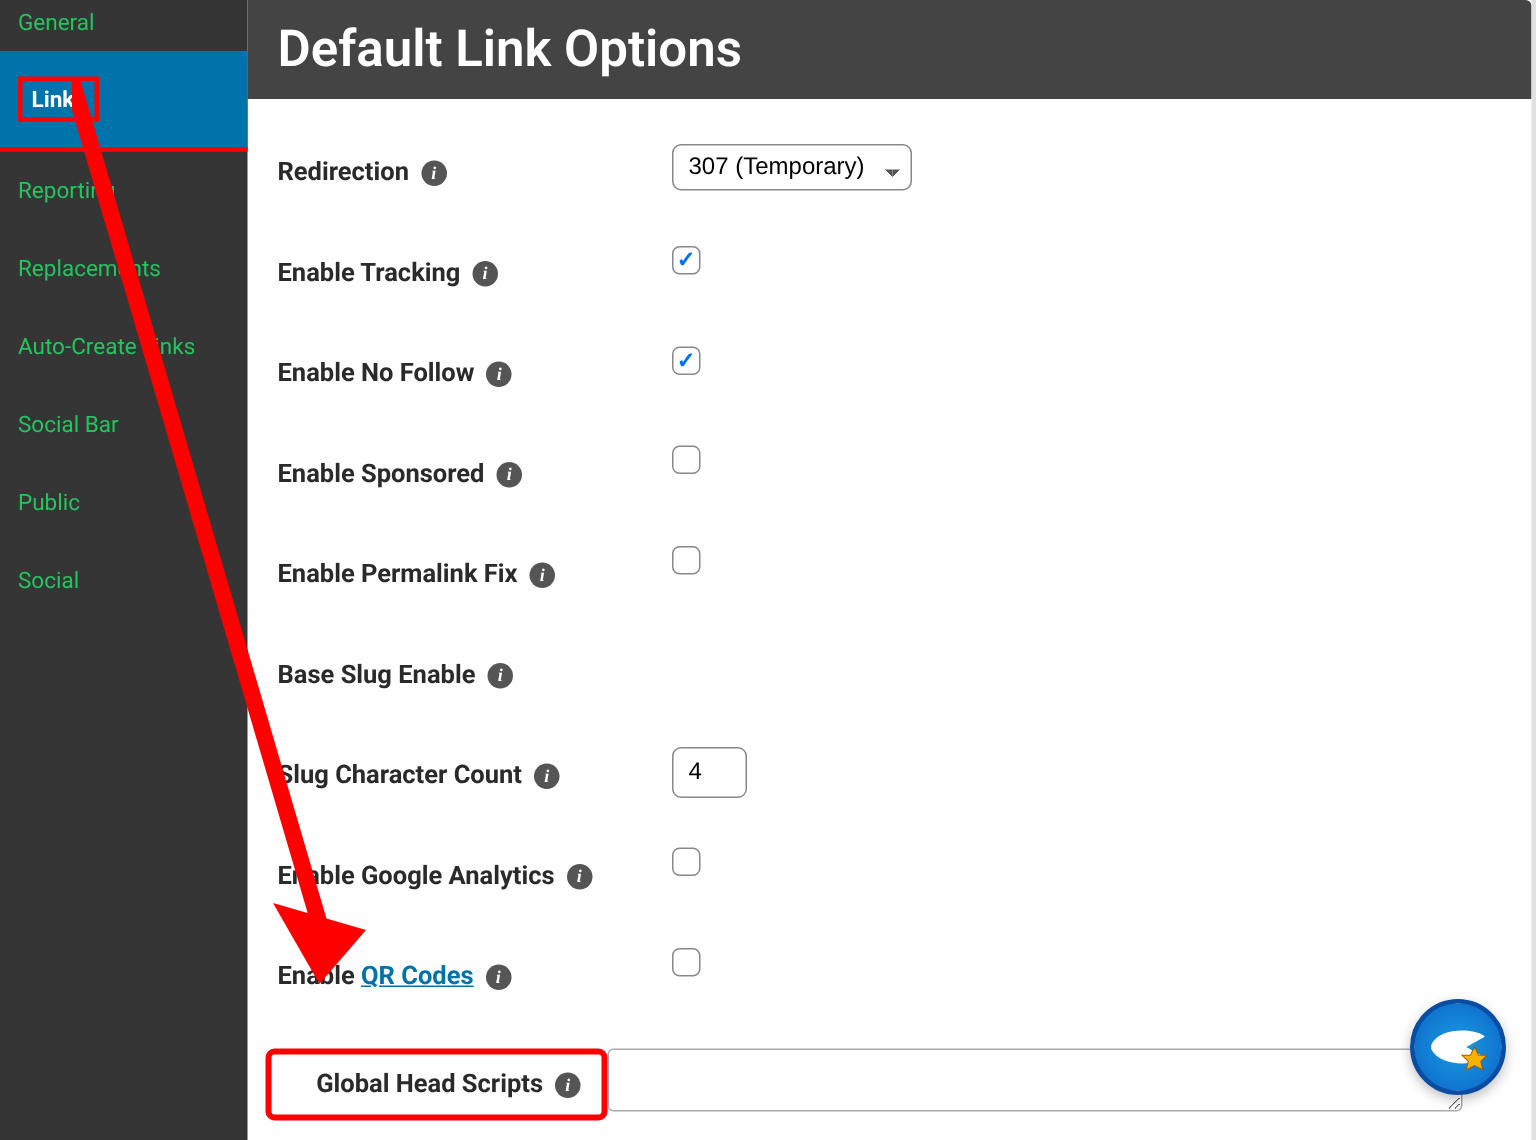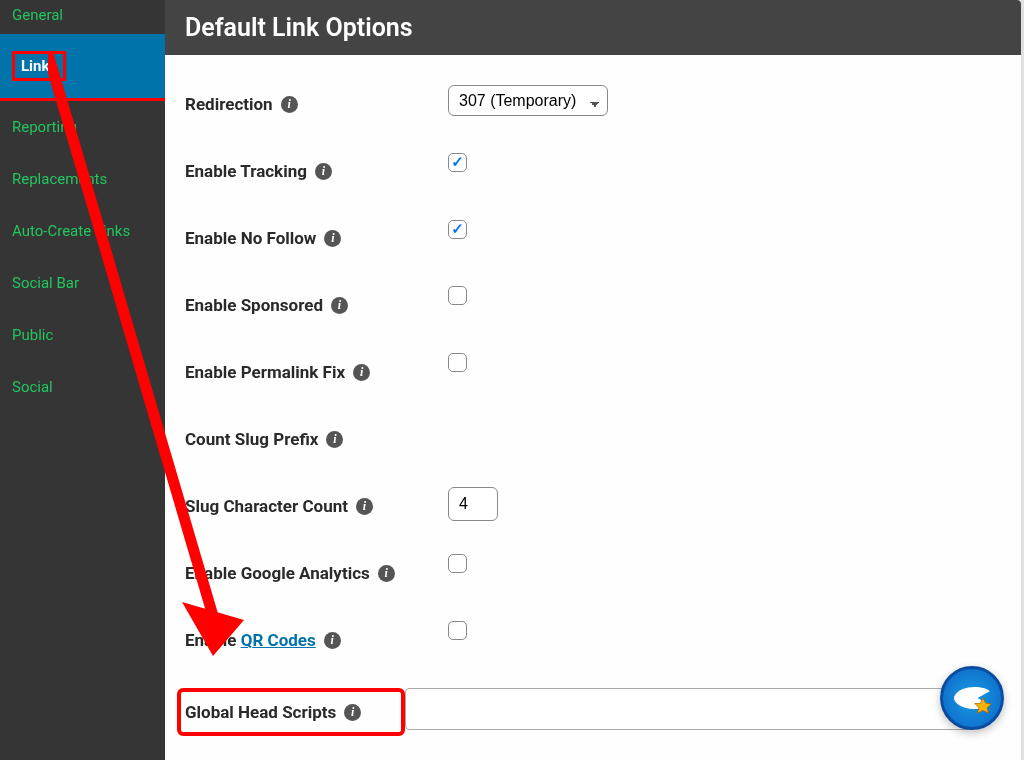--- a/index.html
+++ b/index.html
@@ -4,26 +4,26 @@
 <style>
   * { box-sizing: border-box; margin: 0; padding: 0; }
   html, body { width: 1024px; height: 760px; font-family: -apple-system, BlinkMacSystemFont, "Segoe UI", Roboto, Arial, sans-serif; background: #fefefe; overflow: hidden; }
   .app { display: flex; width: 100%; height: 100%; position: relative; }
   .sidebar { width: 165px; background: #353535; color: #d7d7d7; display: flex; flex-direction: column; }
   .side-item { padding: 17px 12px; font-size: 15px; color: #22c55e; cursor: pointer; }
   .side-item.first { padding-top: 6px; padding-bottom: 10px; }
   .side-item.active { background: #0073aa; color: #ffffff; font-weight: 700; border-bottom: 3px solid #ff0000; position: relative; }
   .side-item.active .label-box { display: inline-block; border: 3px solid #ff0000; padding: 3px 6px; }
   .main { flex: 1; display: flex; flex-direction: column; }
-  .title-bar { background: #444444; color: #ffffff; font-size: 25px; font-weight: 600; padding: 13px 20px; border-radius: 0 4px 0 0; }
+  .title-bar { background: #444444; color: #ffffff; font-size: 34px; font-weight: 600; padding: 13px 20px; border-radius: 0 4px 0 0; }
   .content { padding: 30px 20px 20px 20px; }
   .row { display: flex; min-height: 38px; margin-bottom: 29px; }
   .row.last { margin-bottom: 0; align-items: flex-start; }
   .lbl { width: 263px; font-size: 17px; font-weight: 700; color: #2a2a2a; display: flex; align-items: center; gap: 8px; }
-  .lbl.boxed { border: 4px solid #ff0000; border-radius: 6px; padding: 10px 4px; margin-left: -8px; width: 228px; }
+  .lbl.boxed { border: 4px solid #ff0000; border-radius: 6px; padding: 10px 14px; margin-left: -8px; width: 228px; justify-content: flex-end; }
   .info-icon { display: inline-flex; width: 17px; height: 17px; border-radius: 50%; background: #555; color: #fff; font-size: 12px; font-style: italic; font-weight: 700; align-items: center; justify-content: center; font-family: Georgia, serif; }
   .ctrl { flex: 1; }
   select.sel { font-size: 16px; padding: 6px 30px 6px 10px; border: 1px solid #888; border-radius: 6px; background: #fff; appearance: none; -webkit-appearance: none; background-image: linear-gradient(45deg, transparent 50%, #555 50%), linear-gradient(-45deg, transparent 50%, #555 50%); background-position: right 12px top 16px, right 7px top 16px; background-size: 5px 5px, 5px 5px; background-repeat: no-repeat; }
   .chk { width: 19px; height: 19px; border: 1.5px solid #888; border-radius: 5px; display: inline-flex; align-items: center; justify-content: center; background: #fff; }
   .chk.checked::after { content: "✓"; color: #0073ee; font-size: 15px; font-weight: 700; }
   input.txt { font-size: 16px; padding: 7px 10px; border: 1px solid #888; border-radius: 6px; width: 395px; }
   input.txt.sm { width: 50px; text-align: left; }
   textarea.ta { width: 570px; height: 42px; border: 1px solid #aaa; border-radius: 4px; resize: both; font-size: 14px; padding: 4px 6px; }
   .lbl a { color: #0073aa; text-decoration: underline; }
   .arrow-svg { position: absolute; left: 48px; top: 54px; pointer-events: none; z-index: 5; }
@@ -85,21 +85,21 @@
       <div class="row">
         <div class="lbl">
             <span>Enable Permalink Fix</span>
             <span class="info-icon">i</span>
           </div>
         <div class="ctrl"><span class="chk"></span></div>
       </div>
 
       <div class="row">
         <div class="lbl">
-            <span>Count Slug Prefix</span>
+            <span>Base Slug Enable</span>
             <span class="info-icon">i</span>
           </div>
       </div>
 
       <div class="row">
         <div class="lbl">
             <span>Slug Character Count</span>
             <span class="info-icon">i</span>
           </div>
         <div class="ctrl"><input class="txt sm" type="text" value="4" style=""></div>

